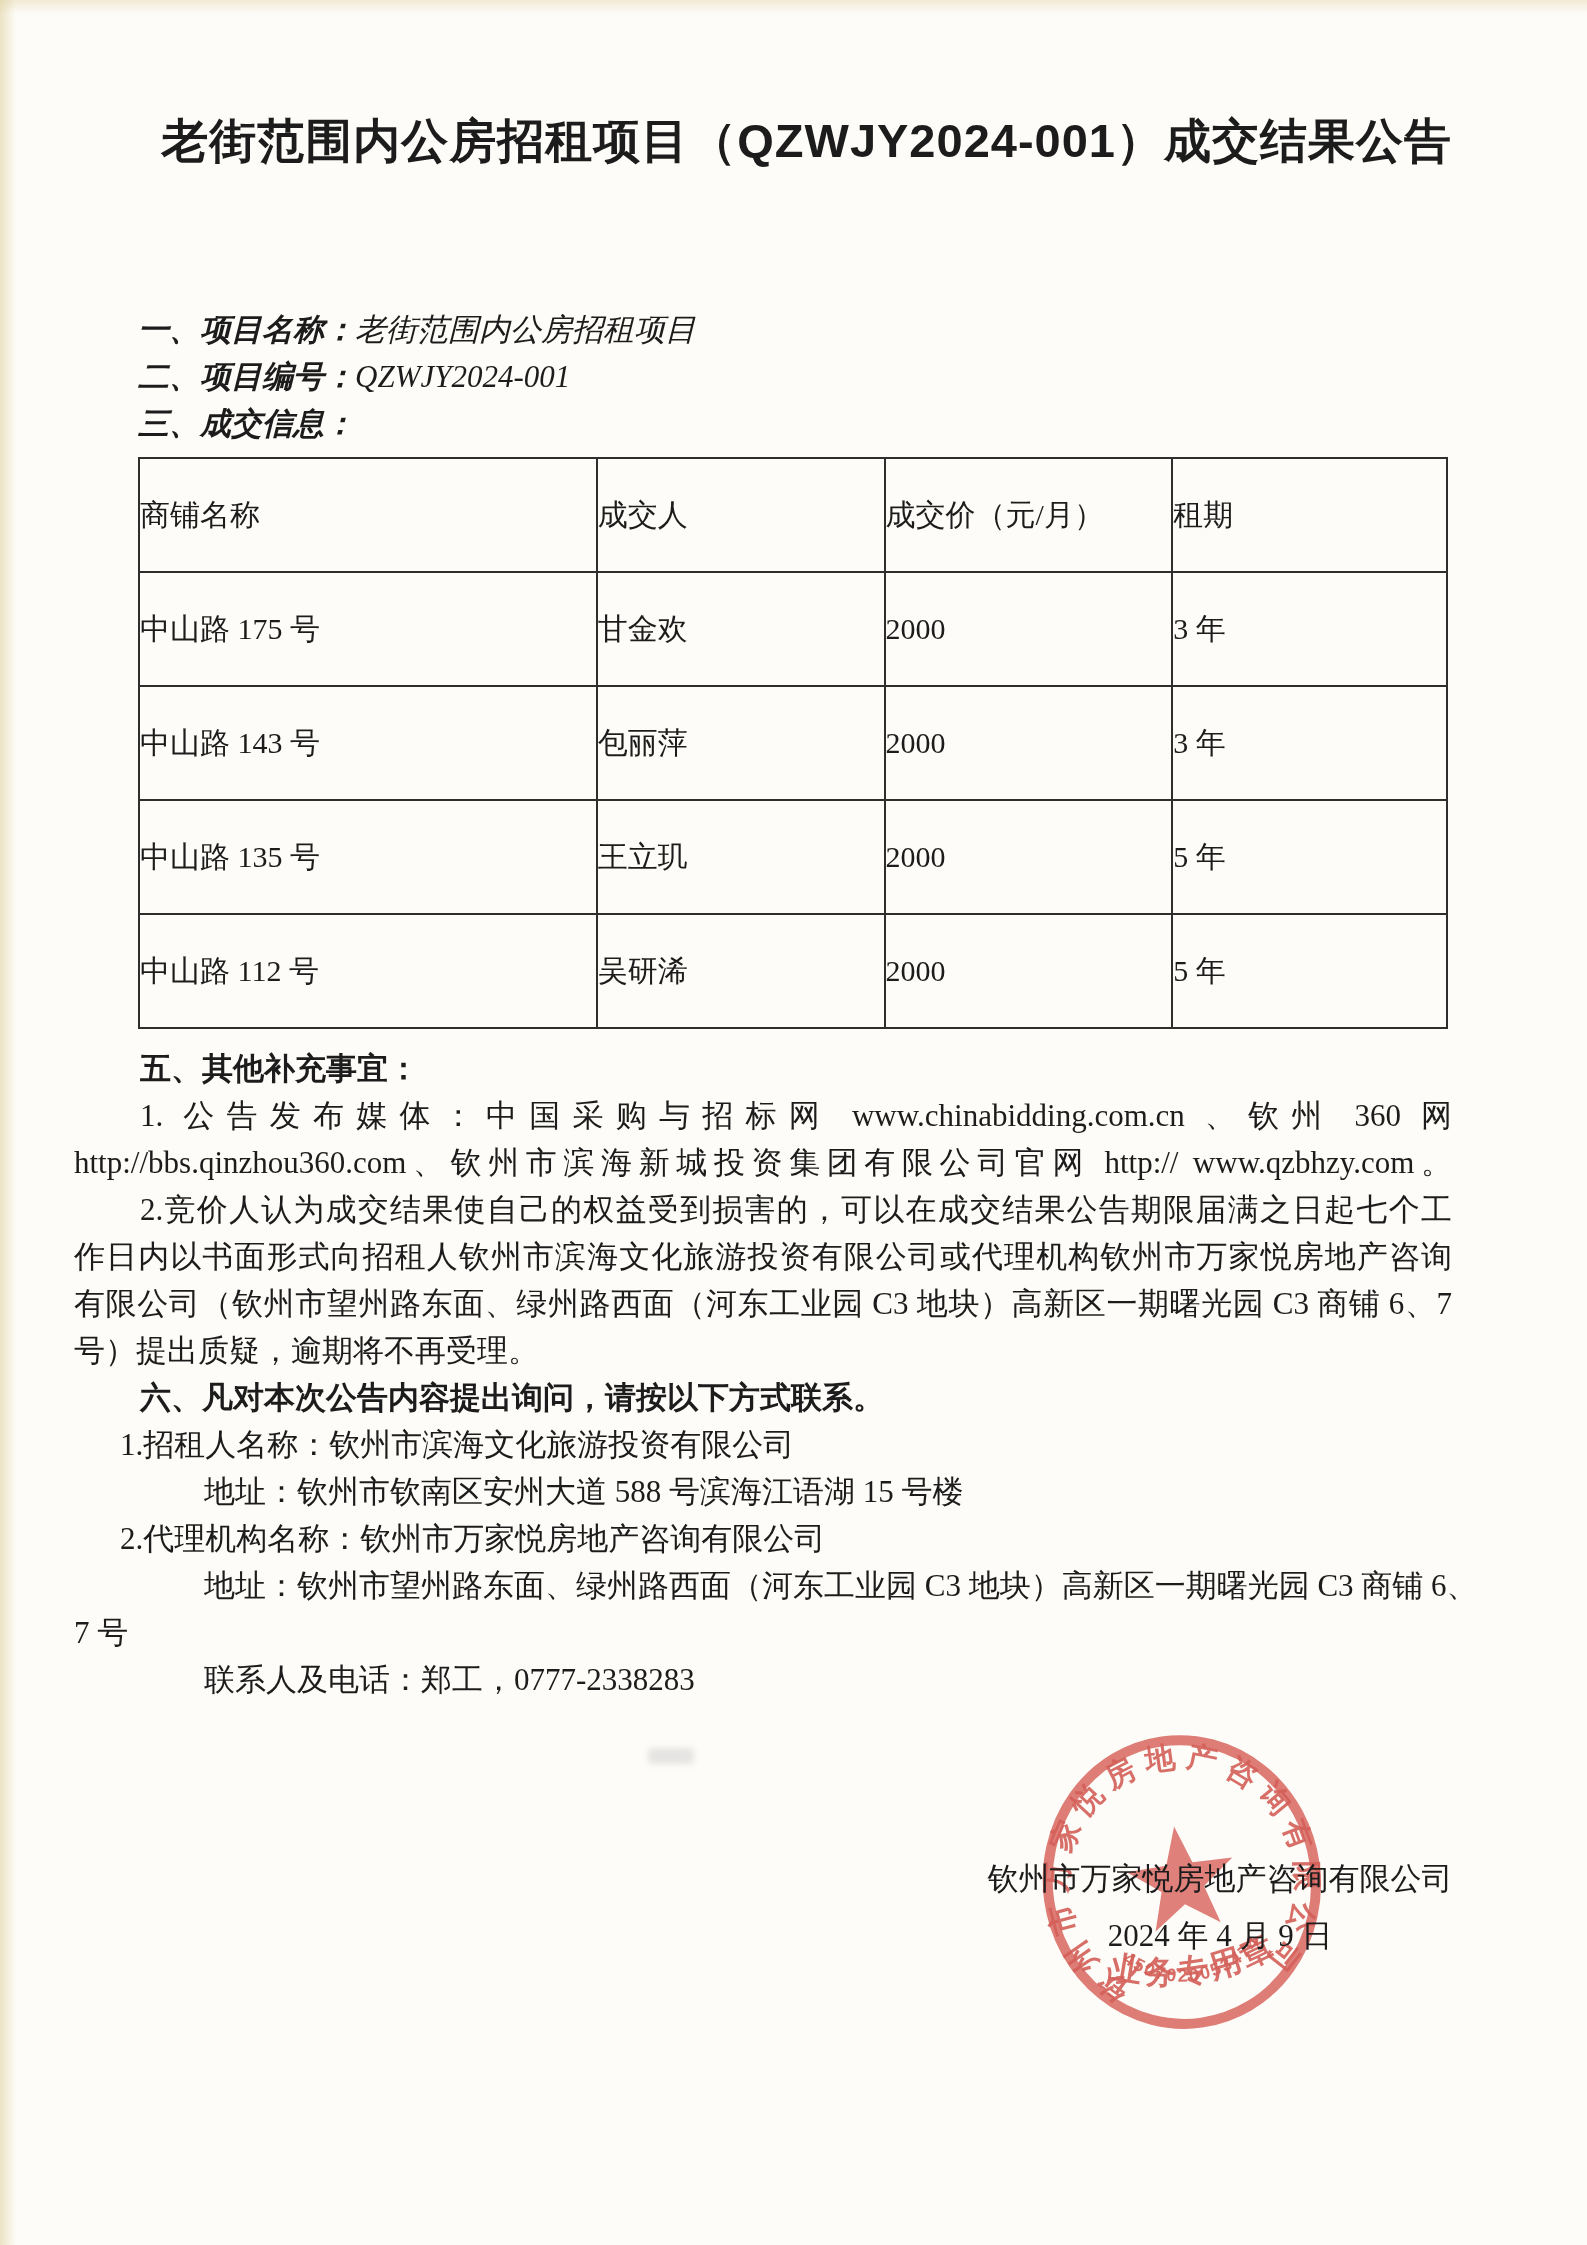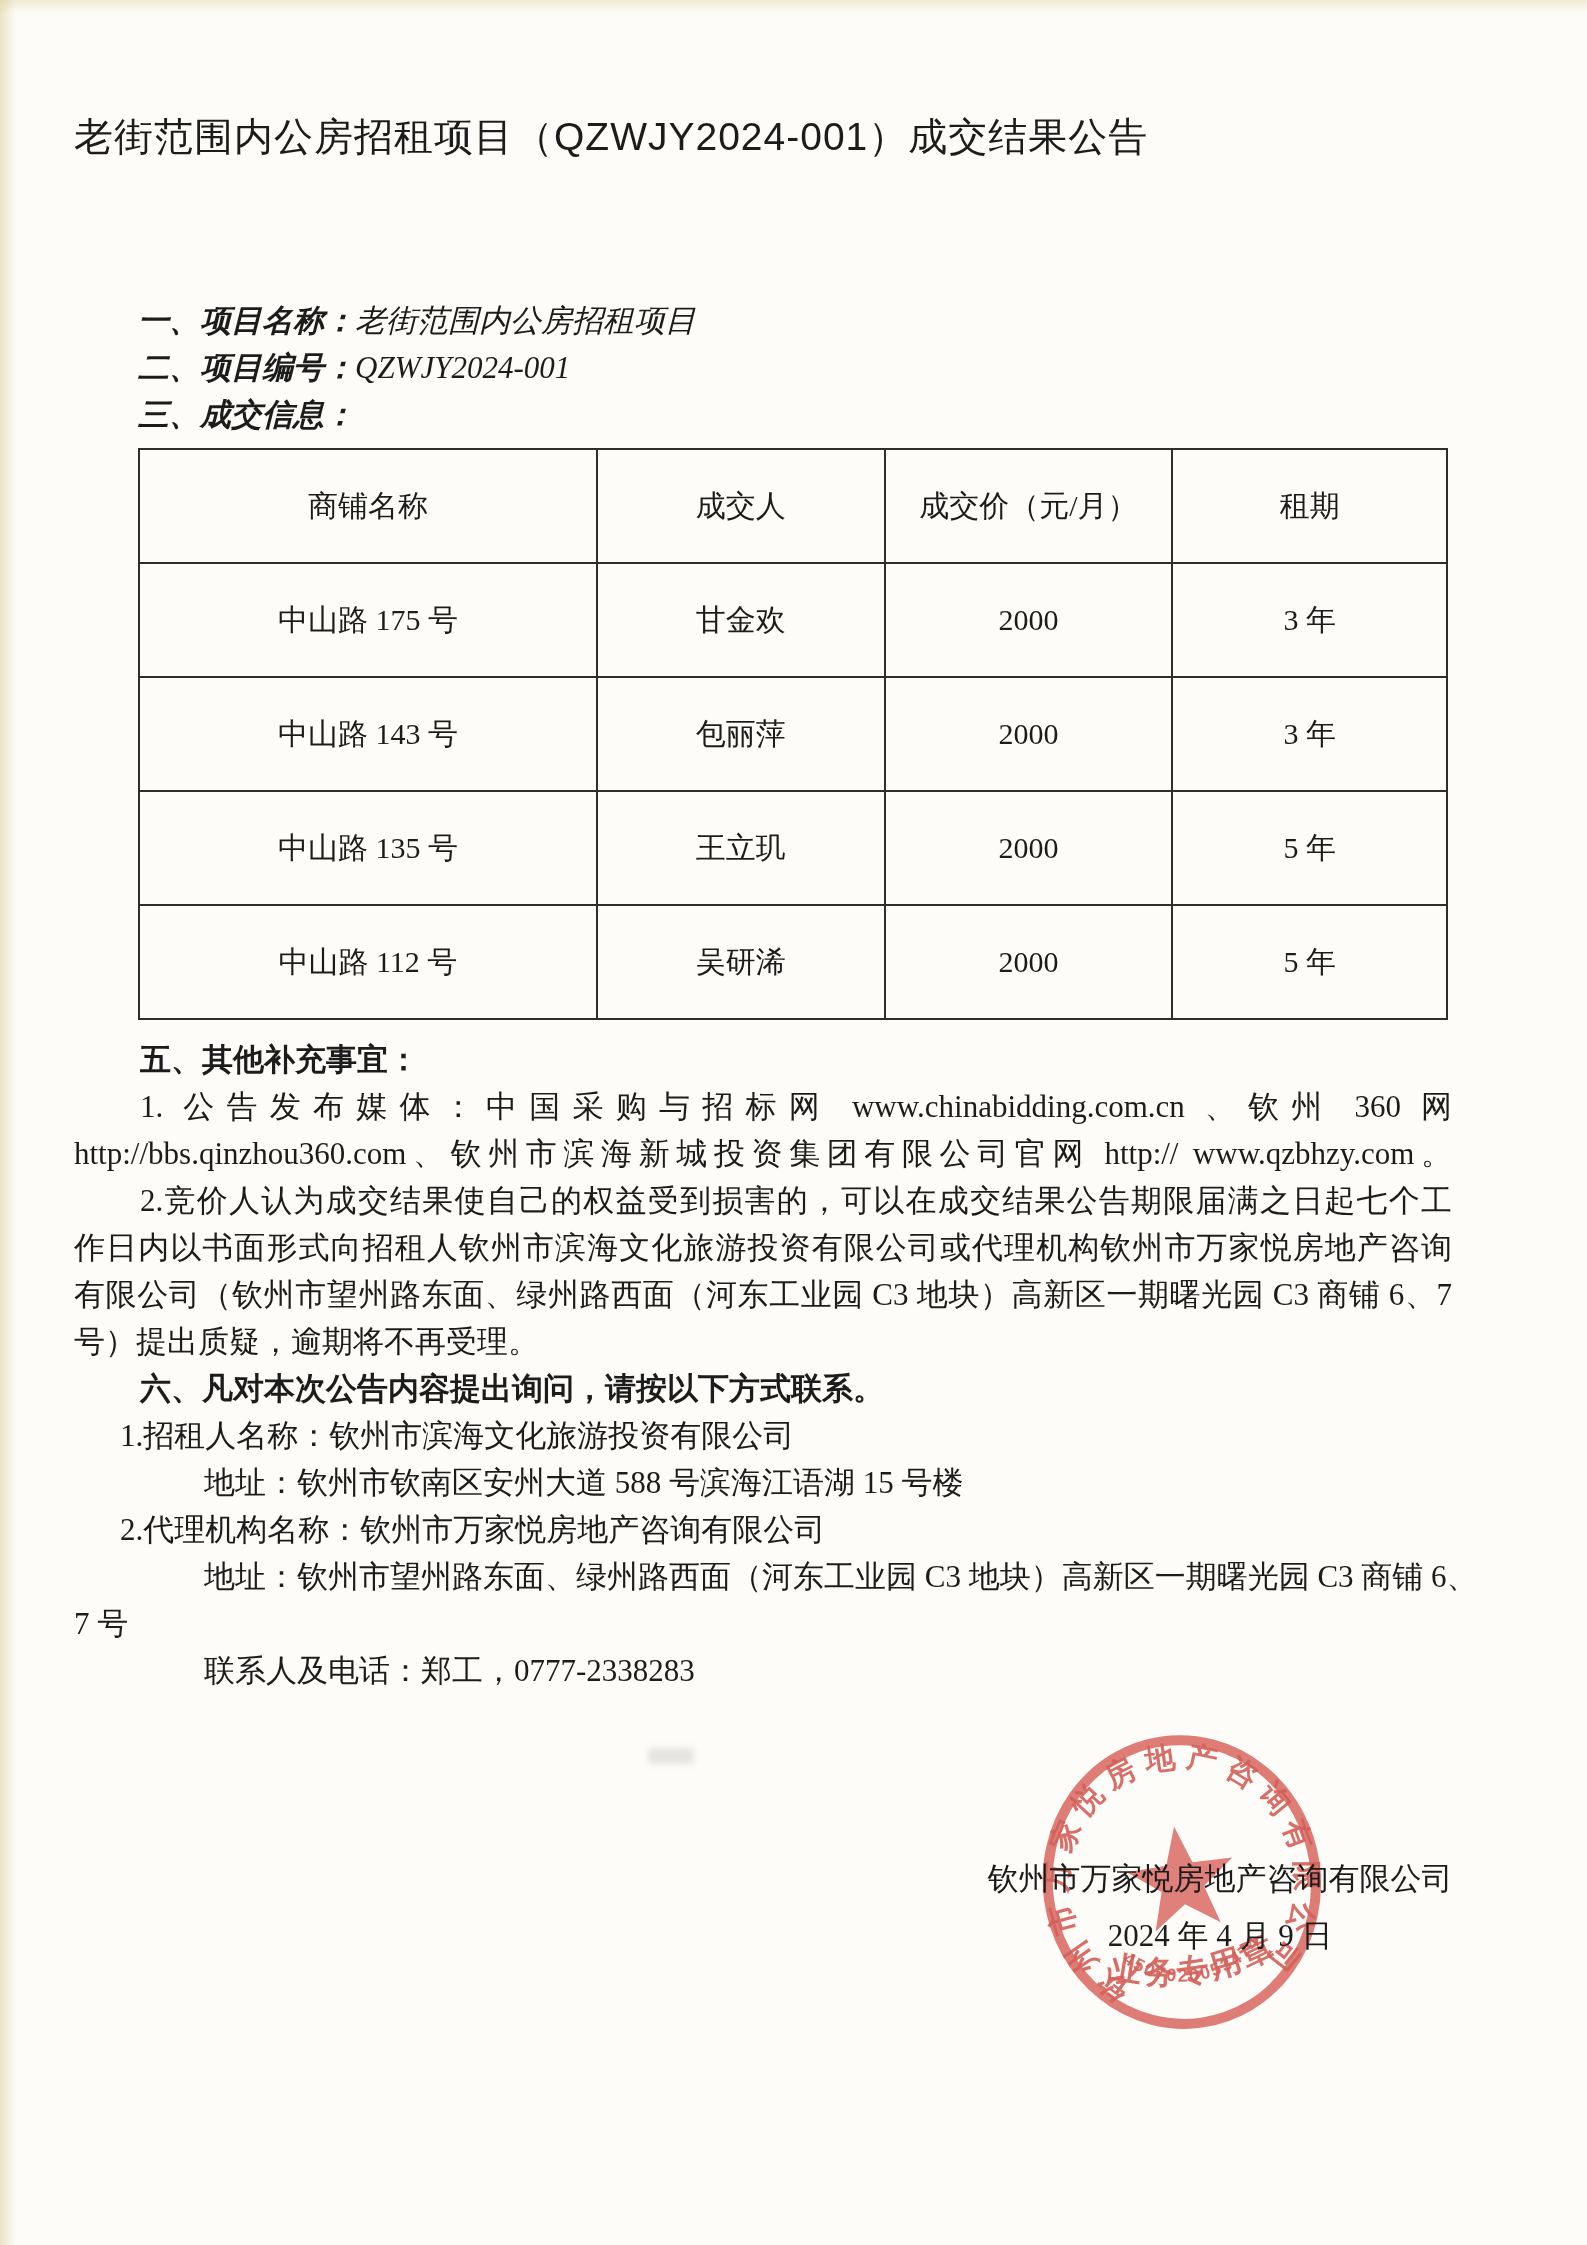--- a/index.html
+++ b/index.html
@@ -11,32 +11,32 @@
   
   .edge-left{position:absolute;left:0;top:0;bottom:0;width:16px;
     background:linear-gradient(90deg,rgba(219,202,146,.5),rgba(219,202,146,0));pointer-events:none;}
   .edge-top{position:absolute;left:0;top:0;right:0;height:14px;
     background:linear-gradient(180deg,rgba(219,202,146,.35),rgba(219,202,146,0));pointer-events:none;}
   .smudge{position:absolute;left:648px;top:1748px;width:46px;height:16px;
     background:rgba(120,120,125,.18);filter:blur(3px);border-radius:4px;}
 
   .doc{position:absolute;left:74px;top:0;width:1378px;}
 
-  .title{margin-top:110px;text-align:left;
-    font-family:"Liberation Sans",sans-serif;font-weight:400;
-    font-size:39px;letter-spacing:1px;}
+  .title{margin-top:110px;text-align:right;
+    font-family:"Liberation Sans",sans-serif;font-weight:700;
+    font-size:47px;letter-spacing:1px;}
 
   .items{margin-top:133px;font-style:italic;}
   .item{font-size:31px;line-height:47px;padding-left:64px;}
   .lbl{font-family:"Liberation Sans",sans-serif;font-weight:700;}
 
   .table-wrap{margin-top:10px;margin-left:64px;}
   table.deal{border-collapse:collapse;width:1310px;table-layout:fixed;}
   table.deal th,table.deal td{
-    border:2px solid #2e2e2e;text-align:center;vertical-align:middle;
+    border:2px solid #2e2e2e;text-align:left;vertical-align:middle;
     font-size:30px;font-weight:400;height:112px;padding:0;margin-left:35px;}
 
   .body-lines{margin-top:16px;font-size:31px;line-height:47px;}
   .line{white-space:nowrap;}
   .line.wrap{white-space:normal;}
   .stretch{white-space:normal;text-align:justify;text-align-last:justify;}
   .indent2{padding-left:66px;}
   .indent15{padding-left:46px;}
   .indent4{padding-left:130px;}
 

